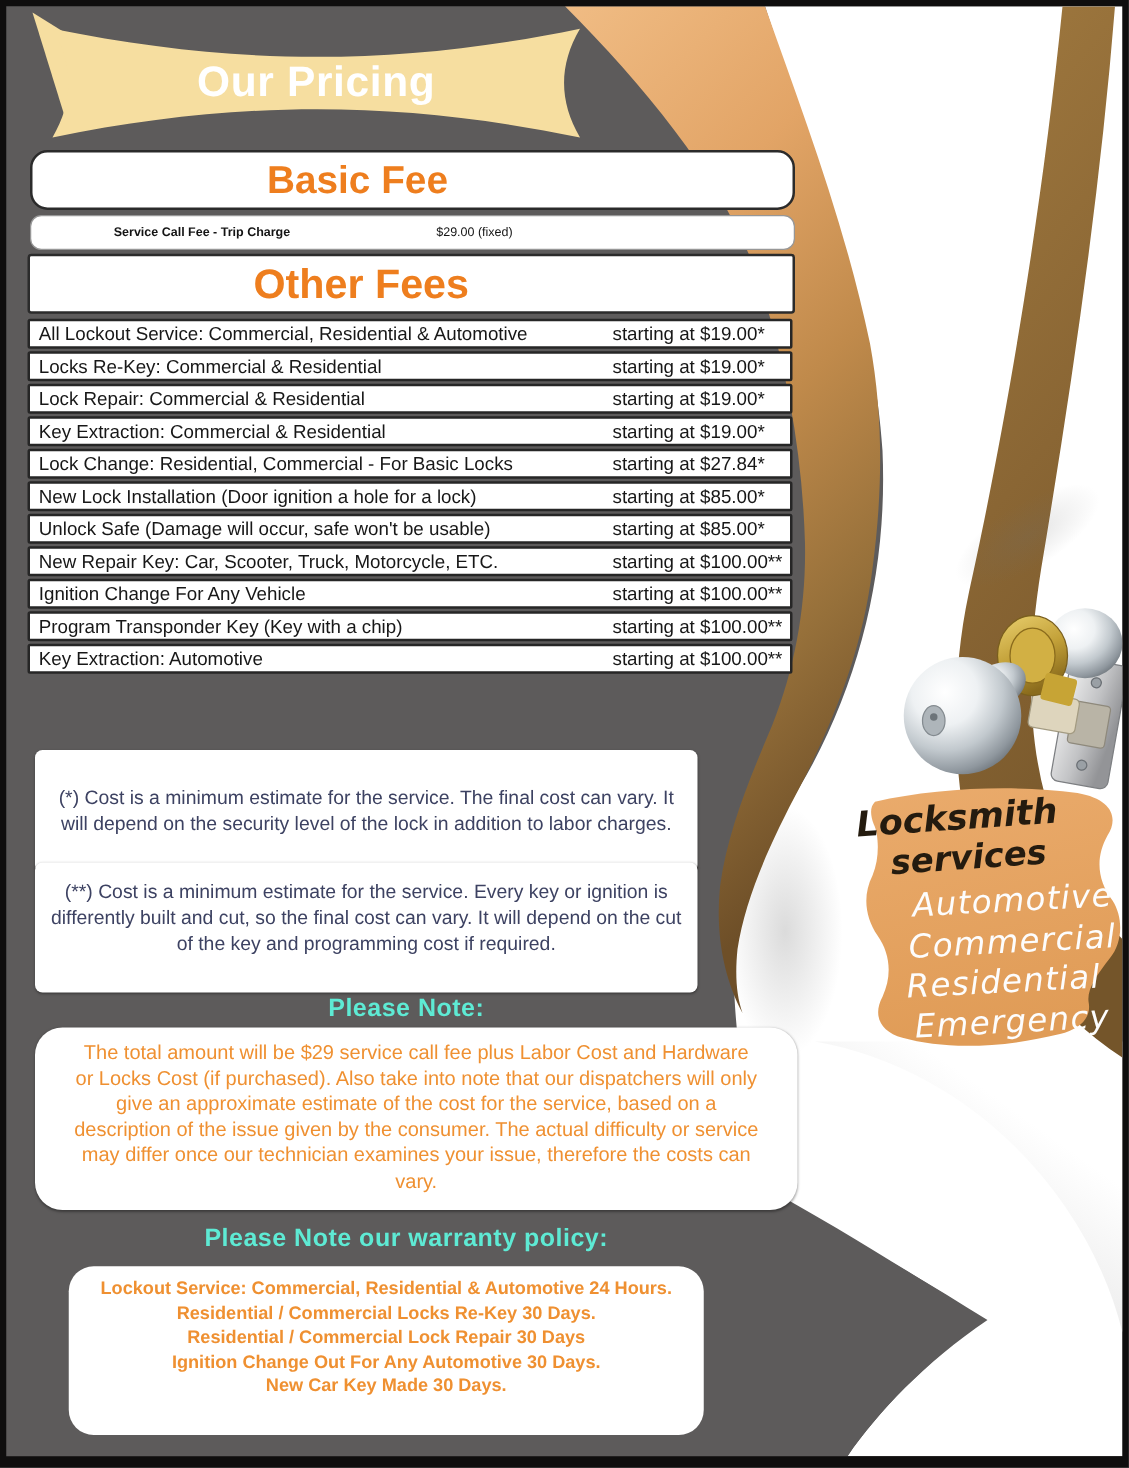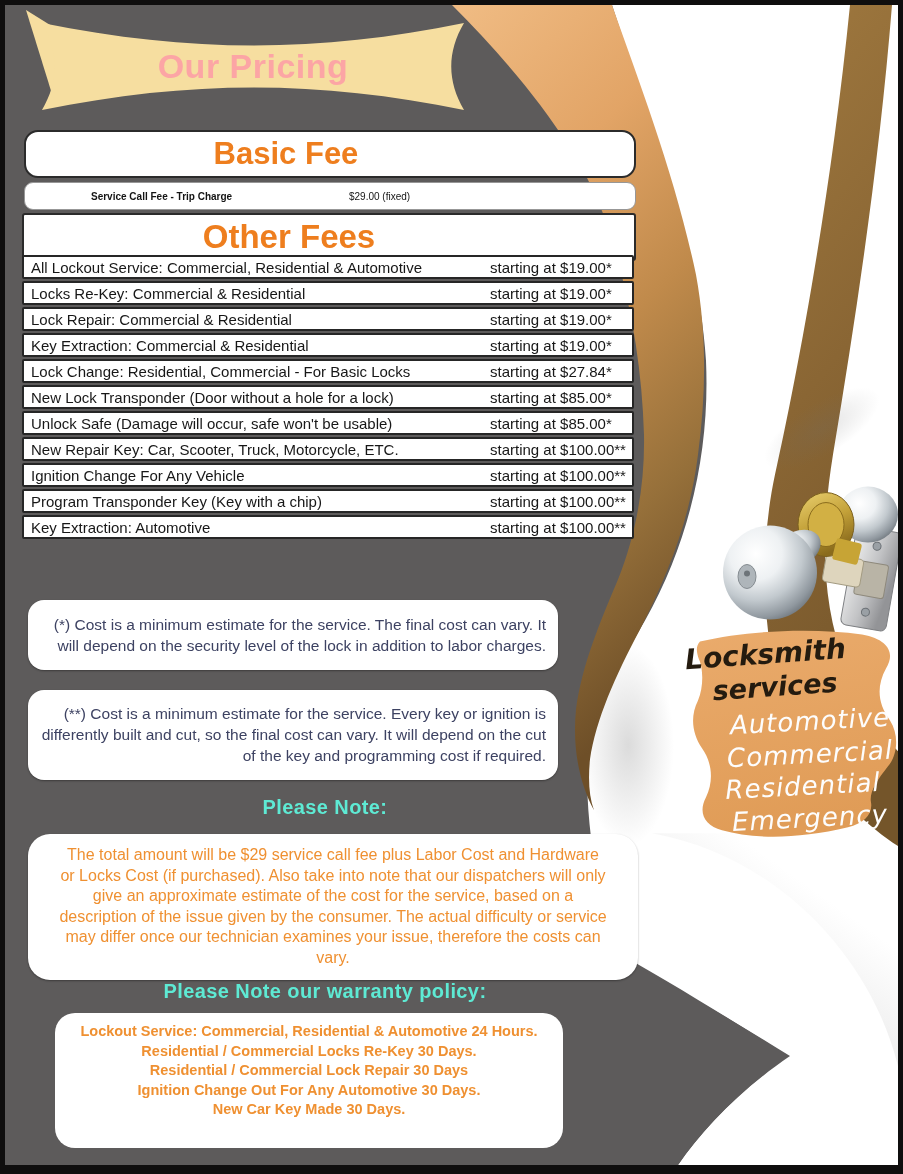--- a/index.html
+++ b/index.html
@@ -12,25 +12,25 @@
     background:#5d5b5b;
     overflow:hidden;
     font-family:"Liberation Sans",sans-serif;
   }
   .bg-art{position:absolute;left:0;top:0;width:893px;height:1160px;}
 
   
   .banner-title{
     position:absolute;left:37px;top:32px;width:422px;height:58px;
     line-height:58px;text-align:center;
-    font-size:34px;font-weight:bold;color:#fca5a5;letter-spacing:.5px;
-  }
-
-  
-  .card{position:absolute;background:#ffffff;box-sizing:border-box;margin-top:10px;}
+    font-size:34px;font-weight:bold;color:#ffffff;letter-spacing:.5px;
+  }
+
+  
+  .card{position:absolute;background:#ffffff;box-sizing:border-box;}
   .basic-card{left:19px;top:115px;width:612px;height:48px;border:2px solid #2b2b2b;border-radius:14px;}
   .big-heading{
     width:100%;height:100%;display:flex;align-items:center;justify-content:center;
     color:#ee7e1e;font-weight:bold;box-sizing:border-box;
   }
   .basic-card .big-heading{font-size:31px;padding-right:88px;}
   .service-bar{left:19px;top:167px;width:612px;height:28px;border:1px solid #979797;border-radius:9px;
     display:flex;align-items:center;font-size:10px;color:#141414;}
   .service-label{font-weight:bold;margin-left:66px;}
   .service-value{position:absolute;left:324px;}
@@ -42,37 +42,36 @@
   .fee-row{
     position:relative;box-sizing:border-box;width:612px;height:24px;margin-bottom:2px;
     background:#ffffff;border:2px solid #262626;border-radius:2px;
     display:flex;align-items:center;font-size:15px;color:#171717;
   }
   .fee-row .lbl{margin-left:7px;white-space:nowrap;}
   .fee-row .prc{position:absolute;left:466px;white-space:nowrap;}
 
   
   .note-box{
-    position:absolute;background:#ffffff;border-radius:16px;box-sizing:border-box;
-    color:#3d4262;font-size:15.5px;line-height:21px;text-align:right;
-    padding:14px 12px;box-shadow:0 1px 2px rgba(0,0,0,.35);
+    position:absolute;background:#ffffff;border-radius:6px;box-sizing:border-box;
+    color:#3d4262;font-size:15.5px;line-height:21px;text-align:center;
+    padding:28px 12px;box-shadow:0 1px 2px rgba(0,0,0,.35);
   }
   .note1{left:23px;top:595px;width:530px;min-height:62px;}
   .note2{left:23px;top:685px;width:530px;min-height:86px;padding-top:13px;}
   .section-heading{
     position:absolute;left:10px;width:620px;text-align:center;
     color:#5eead4;font-size:20px;font-weight:bold;letter-spacing:.4px;
   }
   .pn-heading{top:791px;}
   .orange-box{
     position:absolute;left:23px;top:817px;width:610px;min-height:146px;border-radius:22px;
     background:#ffffff;box-sizing:border-box;padding:11px 30px;
     color:#ef9031;font-size:16px;line-height:20.5px;text-align:center;
     box-shadow:0 1px 2px rgba(0,0,0,.35);
-    margin-top:12px;
   }
   .warranty-heading{top:975px;}
   .warranty-box{
     position:absolute;left:50px;top:1008px;width:508px;min-height:135px;border-radius:20px;
     background:#ffffff;box-sizing:border-box;padding:9px 10px;
     color:#ef9031;font-size:14.5px;line-height:19.5px;text-align:center;font-weight:bold;
   }
   .warranty-box div{white-space:nowrap;}
 
   
@@ -258,21 +257,21 @@
     </div>
     <div class="fee-row">
       <span class="lbl">Key Extraction: Commercial &amp; Residential</span>
       <span class="prc">starting at $19.00*</span>
     </div>
     <div class="fee-row">
       <span class="lbl">Lock Change: Residential, Commercial - For Basic Locks</span>
       <span class="prc">starting at $27.84*</span>
     </div>
     <div class="fee-row">
-      <span class="lbl">New Lock Transponder (Door without a hole for a lock)</span>
+      <span class="lbl">New Lock Installation (Door ignition a hole for a lock)</span>
       <span class="prc">starting at $85.00*</span>
     </div>
     <div class="fee-row">
       <span class="lbl">Unlock Safe (Damage will occur, safe won't be usable)</span>
       <span class="prc">starting at $85.00*</span>
     </div>
     <div class="fee-row">
       <span class="lbl">New Repair Key: Car, Scooter, Truck, Motorcycle, ETC.</span>
       <span class="prc">starting at $100.00**</span>
     </div>

